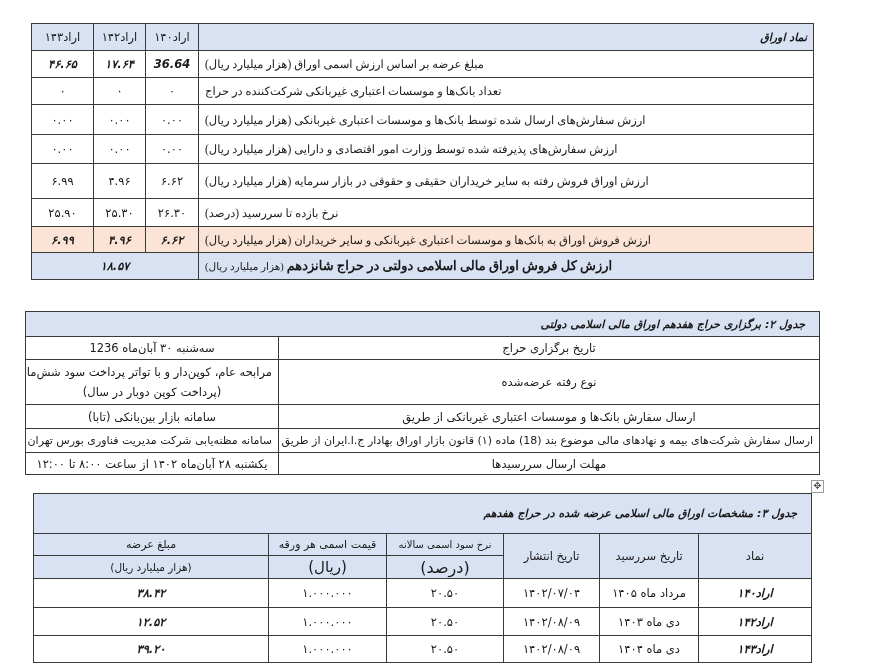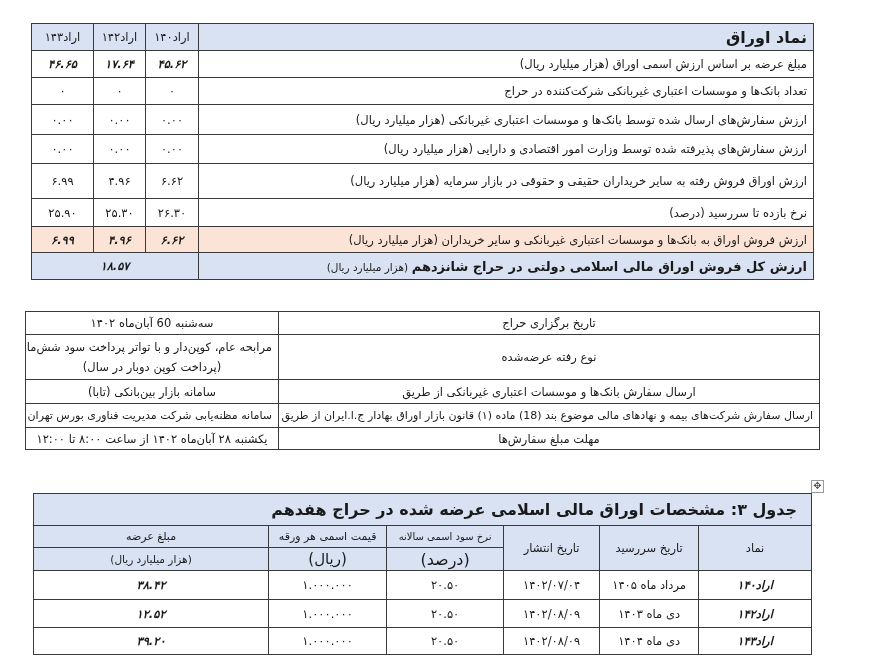--- a/index.html
+++ b/index.html
@@ -5,26 +5,26 @@
   html, body { margin:0; padding:0; background:#ffffff; }
   body { width:869px; height:666px; position:relative; overflow:hidden;
          font-family:"DejaVu Sans", sans-serif; color:#1a1a1a; }
   table { border-collapse:collapse; position:absolute; direction:rtl; table-layout:fixed; }
   td { border:1px solid #3a3a3a; padding:0 6px; font-size:11.5px; white-space:nowrap; overflow:hidden; }
   .hdr { background:#d9e2f3; }
   .pink { background:#fbe4d5; }
   .bold { font-weight:bold;font-style:italic; }
   .c { text-align:center; }
   .r { text-align:right; }
-  .title { font-weight:bold; font-size:16px; }
+  .title { font-weight:bold; font-size:11px;font-style:italic; }
   .big { font-weight:bold; font-size:13px; }
   .small { font-size:10.5px; font-weight:normal; }
 
   #t1 { left:31px; top:23px; width:783px; }
-  #t1 td.lbl { text-align:right; }
+  #t1 td.lbl { text-align:left;font-family:Liberation Serif, serif; }
   #t1 td.num { text-align:center; }
 
   #t2 { left:25px; top:311px; width:794px; }
   #t3 { left:33px; top:493px; width:778px; }
 
   .move-handle { position:absolute; left:811px; top:480px; width:11px; height:11px;
                  border:1px solid #9a9a9a; background:#fff; font-size:10px; line-height:10px;
                  text-align:center; color:#555; }
 </style>
 </head>
@@ -39,21 +39,21 @@
   </colgroup>
   <tbody>
       <tr style="height:27px" class="hdr">
     <td class="r title">نماد اوراق</td>
     <td class="c">اراد۱۴۰</td>
     <td class="c">اراد۱۴۲</td>
     <td class="c">اراد۱۴۳</td>
   </tr>
   <tr style="height:27px">
     <td class="lbl">مبلغ عرضه بر اساس ارزش اسمی اوراق (هزار میلیارد ریال)</td>
-    <td class="num bold">۴۵.۶۲</td>
+    <td class="num bold">36.64</td>
     <td class="num bold">۱۷.۶۴</td>
     <td class="num bold">۴۶.۶۵</td>
   </tr>
   <tr style="height:27px">
     <td class="lbl">تعداد بانک‌ها و موسسات اعتباری غیربانکی شرکت‌کننده در حراج</td>
     <td class="num">۰</td>
     <td class="num">۰</td>
     <td class="num">۰</td>
   </tr>
   <tr style="height:30px">
@@ -95,59 +95,62 @@
   </tr>
 </tbody>
   </table>
 
 <table id="t2">
   <colgroup>
       <col style="width:541px">
       <col style="width:253px">
     </colgroup>
   <tbody>
+      <tr style="height:25px" class="hdr">
+    <td colspan="2" class="r title" style="padding-right:14px">جدول ۲: برگزاری حراج هفدهم اوراق مالی اسلامی دولتی</td>
+  </tr>
   <tr style="height:23px">
     <td class="c">تاریخ برگزاری حراج</td>
-    <td class="c">سه‌شنبه 60 آبان‌ماه ۱۴۰۲</td>
+    <td class="c">سه‌شنبه ۳۰ آبان‌ماه 1236</td>
   </tr>
   <tr style="height:45px">
     <td class="c">نوع رفته عرضه‌شده</td>
     <td class="c" style="line-height:20px">
       <div>مرابحه عام، کوپن‌دار و با تواتر پرداخت سود شش‌ماهه</div>
       <div>(پرداخت کوپن دوبار در سال)</div>
     </td>
   </tr>
   <tr style="height:24px">
     <td class="c">ارسال سفارش بانک‌ها و موسسات اعتباری غیربانکی از طریق</td>
     <td class="c">سامانه بازار بین‌بانکی (تابا)</td>
   </tr>
   <tr style="height:24px">
     <td class="c" style="font-size:11px">ارسال سفارش شرکت‌های بیمه و نهادهای مالی موضوع بند (18) ماده (۱) قانون بازار اوراق بهادار ج.ا.ایران از طریق</td>
     <td class="c" style="font-size:11px">سامانه مظنه‌یابی شرکت مدیریت فناوری بورس تهران</td>
   </tr>
   <tr style="height:22px">
-    <td class="c">مهلت مبلغ سفارش‌ها</td>
+    <td class="c">مهلت ارسال سررسید‌ها</td>
     <td class="c">یکشنبه ۲۸ آبان‌ماه ۱۴۰۲ از ساعت ۸:۰۰ تا ۱۲:۰۰</td>
   </tr>
 </tbody>
   </table>
 
 <div class="move-handle">✥</div>
 
 <table id="t3">
   <colgroup>
     <col style="width:113px">
       <col style="width:99px">
       <col style="width:96px">
     <col style="width:117px">
       <col style="width:118px">
       <col style="width:235px">
   </colgroup>
   <tbody>
-      <tr style="height:32px" class="hdr">
+      <tr style="height:40px" class="hdr">
     <td colspan="6" class="r title" style="padding-right:14px">جدول ۳: مشخصات اوراق مالی اسلامی عرضه شده در حراج هفدهم</td>
   </tr>
   <tr style="height:22px" class="hdr">
     <td rowspan="2" class="c">نماد</td>
     <td rowspan="2" class="c">تاریخ سررسید</td>
     <td rowspan="2" class="c">تاریخ انتشار</td>
     <td class="c" style="font-size:10px">نرخ سود اسمی سالانه</td>
     <td class="c" style="font-size:11px">قیمت اسمی هر ورقه</td>
     <td class="c" style="font-size:11px">مبلغ عرضه</td>
   </tr>

